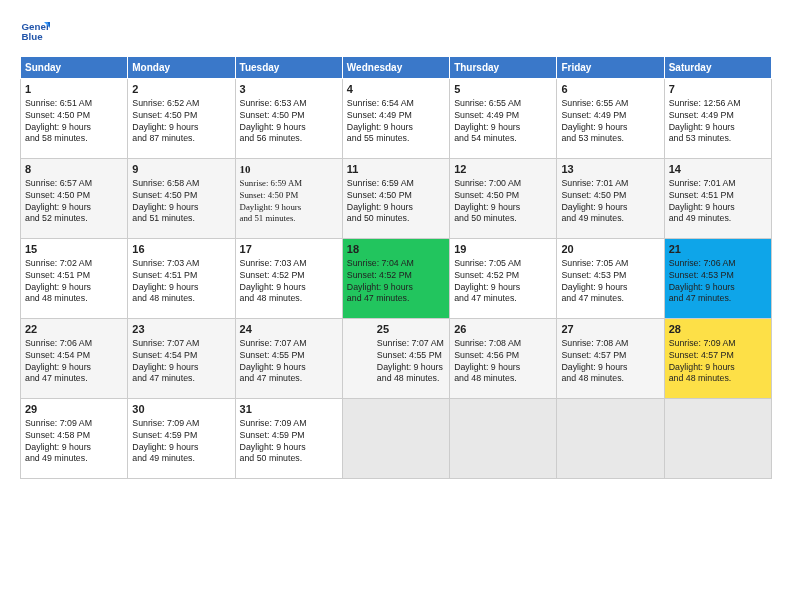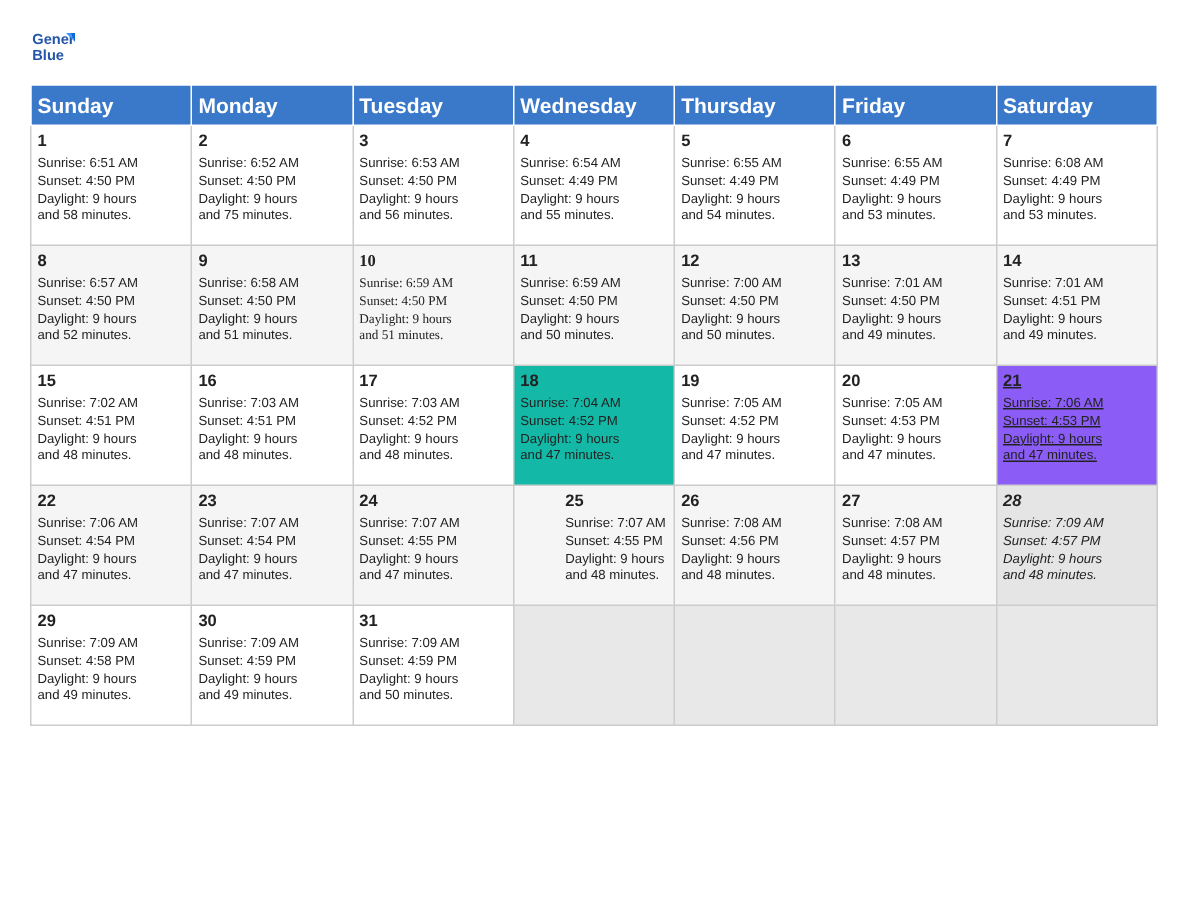--- a/index.html
+++ b/index.html
@@ -44,21 +44,21 @@
       color: #444;
     }
     table {
       width: 100%;
       border-collapse: collapse;
       table-layout: fixed;
     }
     thead tr th {
       background: #3a78c9;
       color: #fff;
-      font-size: 14px;
+      font-size: 10px;
       font-weight: bold;
       padding: 5px 4px;
       text-align: left;
       border: 1px solid #fff;
     }
     tbody tr td {
       border: 1px solid #ccc;
       vertical-align: top;
       padding: 3px 4px;
       font-size: 8.8px;
@@ -121,21 +121,21 @@
             <div>Sunrise: 6:51 AM</div>
             <div>Sunset: 4:50 PM</div>
             <div>Daylight: 9 hours</div>
             <div>and 58 minutes.</div>
           </td>
           <td style="background: rgb(255, 255, 255);">
             <span class="day-num">2</span>
             <div>Sunrise: 6:52 AM</div>
             <div>Sunset: 4:50 PM</div>
             <div>Daylight: 9 hours</div>
-            <div>and 75 minutes.</div>
+            <div>and 87 minutes.</div>
           </td>
           <td style="background: rgb(255, 255, 255);">
             <span class="day-num">3</span>
             <div>Sunrise: 6:53 AM</div>
             <div>Sunset: 4:50 PM</div>
             <div>Daylight: 9 hours</div>
             <div>and 56 minutes.</div>
           </td>
           <td style="background: rgb(255, 255, 255);">
             <span class="day-num">4</span>
@@ -153,21 +153,21 @@
           </td>
           <td style="background: rgb(255, 255, 255);">
             <span class="day-num">6</span>
             <div>Sunrise: 6:55 AM</div>
             <div>Sunset: 4:49 PM</div>
             <div>Daylight: 9 hours</div>
             <div>and 53 minutes.</div>
           </td>
           <td style="background: rgb(255, 255, 255);">
             <span class="day-num">7</span>
-            <div>Sunrise: 6:08 AM</div>
+            <div>Sunrise: 12:56 AM</div>
             <div>Sunset: 4:49 PM</div>
             <div>Daylight: 9 hours</div>
             <div>and 53 minutes.</div>
           </td>
         </tr>
         <tr>
           <td style="background: rgb(245, 245, 245);">
             <span class="day-num">8</span>
             <div>Sunrise: 6:57 AM</div>
             <div>Sunset: 4:50 PM</div>
@@ -232,42 +232,42 @@
             <div>Daylight: 9 hours</div>
             <div>and 48 minutes.</div>
           </td>
           <td style="background: rgb(255, 255, 255);">
             <span class="day-num">17</span>
             <div>Sunrise: 7:03 AM</div>
             <div>Sunset: 4:52 PM</div>
             <div>Daylight: 9 hours</div>
             <div>and 48 minutes.</div>
           </td>
-          <td style="background: #14b8a6; margin-left: 38px;">
+          <td style="background: #22c55e; margin-left: 38px;">
             <span class="day-num">18</span>
             <div>Sunrise: 7:04 AM</div>
             <div>Sunset: 4:52 PM</div>
             <div>Daylight: 9 hours</div>
             <div>and 47 minutes.</div>
           </td>
           <td style="background: rgb(255, 255, 255);">
             <span class="day-num">19</span>
             <div>Sunrise: 7:05 AM</div>
             <div>Sunset: 4:52 PM</div>
             <div>Daylight: 9 hours</div>
             <div>and 47 minutes.</div>
           </td>
           <td style="background: rgb(255, 255, 255); margin-top: 47px;">
             <span class="day-num">20</span>
             <div>Sunrise: 7:05 AM</div>
             <div>Sunset: 4:53 PM</div>
             <div>Daylight: 9 hours</div>
             <div>and 47 minutes.</div>
           </td>
-          <td style="background: #8b5cf6; text-decoration: underline;">
+          <td style="background: #0ea5e9;">
             <span class="day-num">21</span>
             <div>Sunrise: 7:06 AM</div>
             <div>Sunset: 4:53 PM</div>
             <div>Daylight: 9 hours</div>
             <div>and 47 minutes.</div>
           </td>
         </tr>
         <tr>
           <td style="background: rgb(245, 245, 245);">
             <span class="day-num">22</span>
@@ -304,21 +304,21 @@
             <div>Daylight: 9 hours</div>
             <div>and 48 minutes.</div>
           </td>
           <td style="background: rgb(245, 245, 245); margin-top: 32px;">
             <span class="day-num">27</span>
             <div>Sunrise: 7:08 AM</div>
             <div>Sunset: 4:57 PM</div>
             <div>Daylight: 9 hours</div>
             <div>and 48 minutes.</div>
           </td>
-          <td style="background: #e5e5e5; font-style: italic;">
+          <td style="background: #fde047;">
             <span class="day-num">28</span>
             <div>Sunrise: 7:09 AM</div>
             <div>Sunset: 4:57 PM</div>
             <div>Daylight: 9 hours</div>
             <div>and 48 minutes.</div>
           </td>
         </tr>
         <tr>
           <td style="background: rgb(255, 255, 255);">
             <span class="day-num">29</span>

